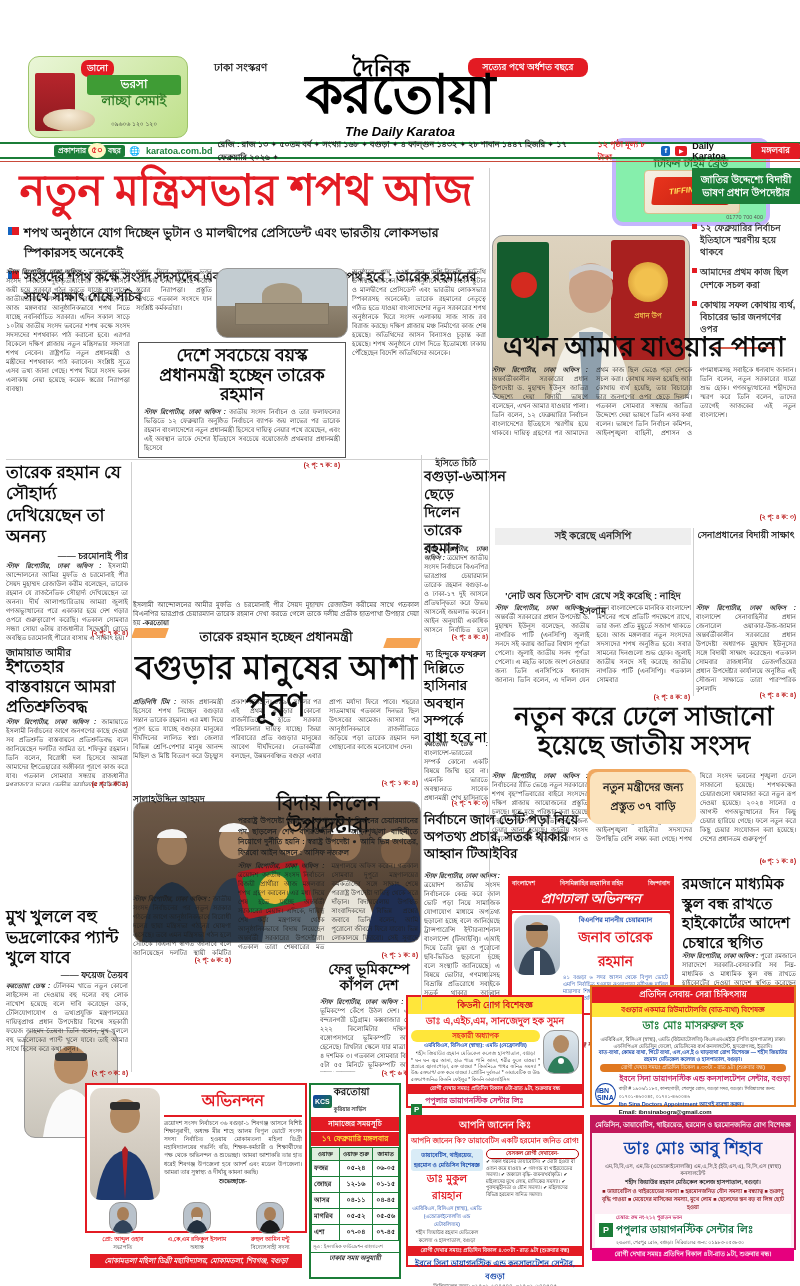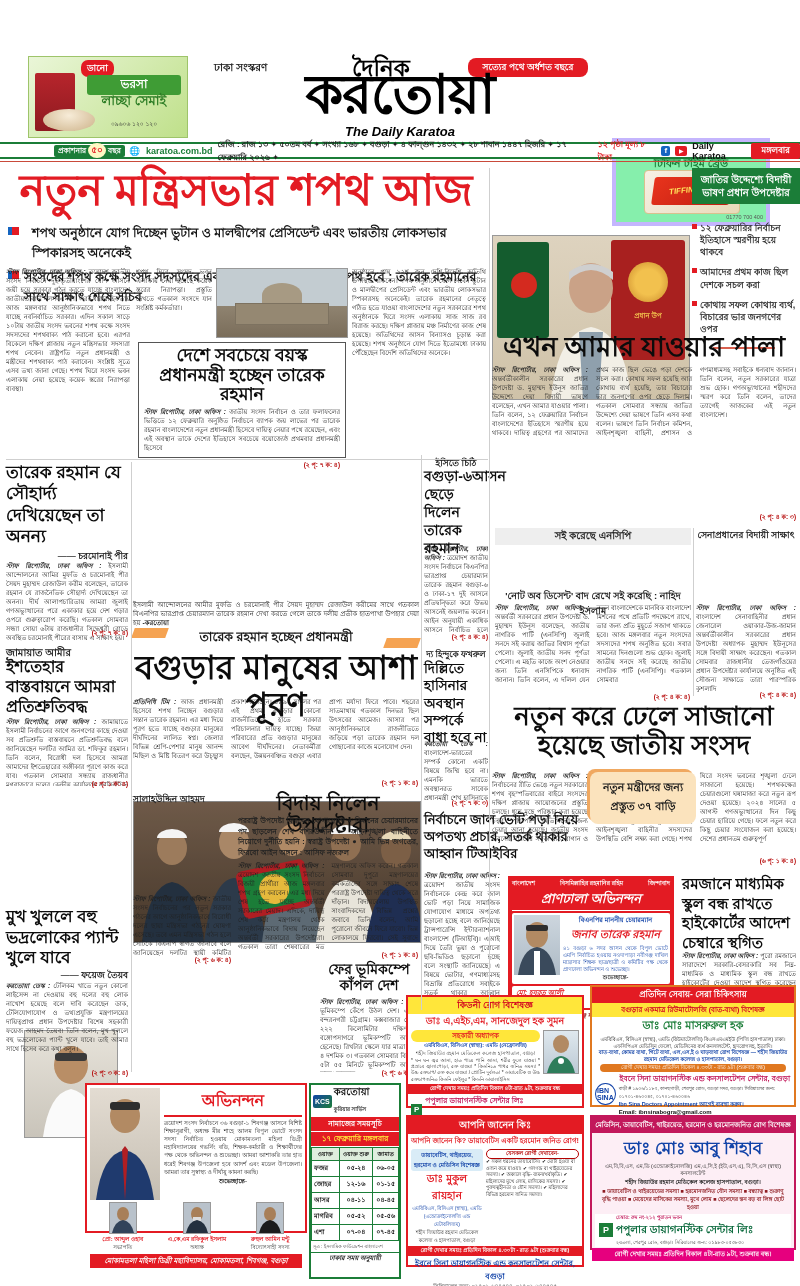--- a/index.html
+++ b/index.html
@@ -9,21 +9,21 @@
   .c{text-align:center;}
   .hl{font-weight:900;color:#0c0c0c;line-height:1.12;}
   .red{color:#e31b23;}
   .bt{font-size:6.5px;line-height:1.38;text-align:justify;color:#222;overflow:hidden;}
   .bl{font-weight:700;font-style:italic;}
   .jump{color:#b40000;font-weight:700;font-size:6.3px;text-align:right;}
   .kick{font-weight:700;color:#222;}
   .attr{font-weight:700;font-size:9px;text-align:right;color:#222;}
   .attr:before{content:"—— ";color:#555;}
   .sq{display:inline-block;width:5px;height:5px;background:#e31b23;margin-right:3px;flex:0 0 auto;margin-top:2px;}
-  .photo{overflow:hidden;position:relative;}
+  .photo{overflow:hidden;position:relative;border-radius:11px;}
   .cap{font-size:6.8px;line-height:1.3;text-align:justify;color:#222;}
   .adborder{border:2px solid #e31b23;background:#fff;}
   .strip-red{background:#e31b23;color:#fff;font-weight:700;text-align:center;}
   .strip-yel{background:#ffe63a;color:#d2001f;font-weight:900;text-align:center;}
   .vline{position:absolute;width:1px;background:#cfcfcf;}
   .hline{position:absolute;height:1px;background:#cfcfcf;}
 </style>
 </head>
 <body>
 
@@ -69,21 +69,21 @@
     <span style="font-size:8px;color:#e31b23;font-weight:900;">১২ পৃষ্ঠা মূল্য ৮ টাকা</span>
     <span style="background:#1565c0;color:#fff;width:10px;height:10px;font-size:8px;font-weight:900;text-align:center;line-height:10px;border-radius:2px;">f</span>
     <span style="background:#e31b23;color:#fff;width:13px;height:10px;font-size:6px;text-align:center;line-height:10px;border-radius:2px;">▶</span>
     <span style="font-size:9px;font-weight:700;color:#111;">Daily Karatoa</span>
     <span style="background:#e31b23;color:#fff;font-size:8.5px;font-weight:700;padding:1px 10px;border-radius:2px;margin-left:2px;">মঙ্গলবার</span>
   </div>
   <div class="abs" style="left:0;top:161px;width:800px;height:1px;background:#c94a3a;"></div>
 
   <div class="abs c hl red" style="left:4px;top:166px;width:484px;font-size:43px;color:#e31b23;">নতুন মন্ত্রিসভার শপথ আজ</div>
   <div class="abs" style="left:8px;top:224px;width:480px;">
-    <div style="display:flex;gap:13px;margin-bottom:4px;">
+    <div style="display:flex;gap:5px;margin-bottom:4px;">
       <span style="flex:0 0 auto;width:11px;height:8px;margin-top:3px;background:linear-gradient(90deg,#1565c0 40%,#e31b23 40%);"></span>
       <span style="font-size:12.5px;font-weight:900;color:#151515;">শপথ অনুষ্ঠানে যোগ দিচ্ছেন ভুটান ও মালদ্বীপের প্রেসিডেন্ট এবং ভারতীয় লোকসভার স্পিকারসহ অনেকেই</span>
     </div>
     <div style="display:flex;gap:5px;">
       <span style="flex:0 0 auto;width:11px;height:8px;margin-top:3px;background:linear-gradient(90deg,#1565c0 40%,#e31b23 40%);"></span>
       <span style="font-size:12.5px;font-weight:900;color:#151515;">সংসদের শপথ কক্ষে সংসদ সদস্যদের এবং দক্ষিণ প্লাজায় মন্ত্রীদের শপথ হবে : তারেক রহমানের সাথে সাক্ষাৎ শেষে সচিব</span>
     </div>
   </div>
   <div class="abs bt" style="left:6px;top:268px;width:124px;height:190px;">
     <span class="bl">স্টাফ রিপোর্টার, ঢাকা অফিস :</span> <span>ত্রয়োদশ জাতীয় সংসদ নির্বাচনে দুই-তৃতীয়াংশের বেশি আসনে জয়ী হয়ে সরকার গঠন করতে যাচ্ছে বাংলাদেশ জাতীয়তাবাদী দল-বিএনপি। এরই ধারাবাহিকতায় আজ মঙ্গলবার আনুষ্ঠানিকভাবে শপথ নিতে যাচ্ছে নবনির্বাচিত সরকার। এদিন সকাল সাড়ে ১০টায় জাতীয় সংসদ ভবনের শপথ কক্ষে সংসদ সদস্যদের শপথবাক্য পাঠ করানো হবে। এরপর বিকেলে দক্ষিণ প্লাজায় নতুন মন্ত্রিসভার সদস্যরা শপথ নেবেন। রাষ্ট্রপতি নতুন প্রধানমন্ত্রী ও মন্ত্রীদের শপথবাক্য পাঠ করাবেন। সংশ্লিষ্ট সূত্রে এসব তথ্য জানা গেছে। শপথ ঘিরে সংসদ ভবন এলাকায় নেয়া হয়েছে কয়েক স্তরের নিরাপত্তা ব্যবস্থা।</span>
@@ -294,21 +294,21 @@
       <div class="photo" style="flex:0 0 46px;height:60px;background:linear-gradient(#cdd6de,#aebbc6);">
         <svg width="46" height="60" viewBox="0 0 46 60">
             <ellipse cx="23" cy="20" rx="11" ry="13" fill="#b28a63"></ellipse>
             <rect x="12" y="10" width="22" height="6" rx="2" fill="#2e2e2e"></rect>
             <path d="M4 60 q4 -26 19 -28 q15 2 19 28 z" fill="#3a4a5c"></path>
             <rect x="20" y="36" width="6" height="24" fill="#fff"></rect>
           </svg>
       </div>
       <div>
         <div class="c" style="font-size:6.5px;font-weight:700;color:#1243a8;">বিএনপির মাননীয় চেয়ারম্যান</div>
-        <div class="c" style="font-size:11px;font-weight:900;color:#e31b23;font-style:italic;">জনাব তারেক রহমান</div>
+        <div class="c" style="font-size:14px;font-weight:900;color:#e31b23;">জনাব তারেক রহমান</div>
         <div style="font-size:5.3px;line-height:1.35;color:#1243a8;text-align:justify;">৪১ বগুড়া ৬ সদর আসন থেকে বিপুল ভোটে এমপি নির্বাচিত হওয়ায় নওদাপাড়া নবীগঞ্জ দাখিল মাদ্রাসার শিক্ষক ছাত্র/ছাত্রী ও কমিটির পক্ষ থেকে প্রাণঢালা অভিনন্দন ও শুভেচ্ছা।</div>
         <div class="c" style="font-size:5.5px;font-weight:700;color:#333;">শুভেচ্ছান্তে-</div>
       </div>
     </div>
     <div style="display:flex;justify-content:space-between;background:#fff;margin-top:2px;padding:1px 4px;border-radius:2px;">
       <div class="c">
         <div style="font-size:7px;font-weight:900;font-style:italic;color:#e31b23;">মো: হযরত আলী</div>
         <div style="font-size:5.5px;color:#333;">সুপারিনটেনডেন্ট</div>
       </div>
       <div class="c">

